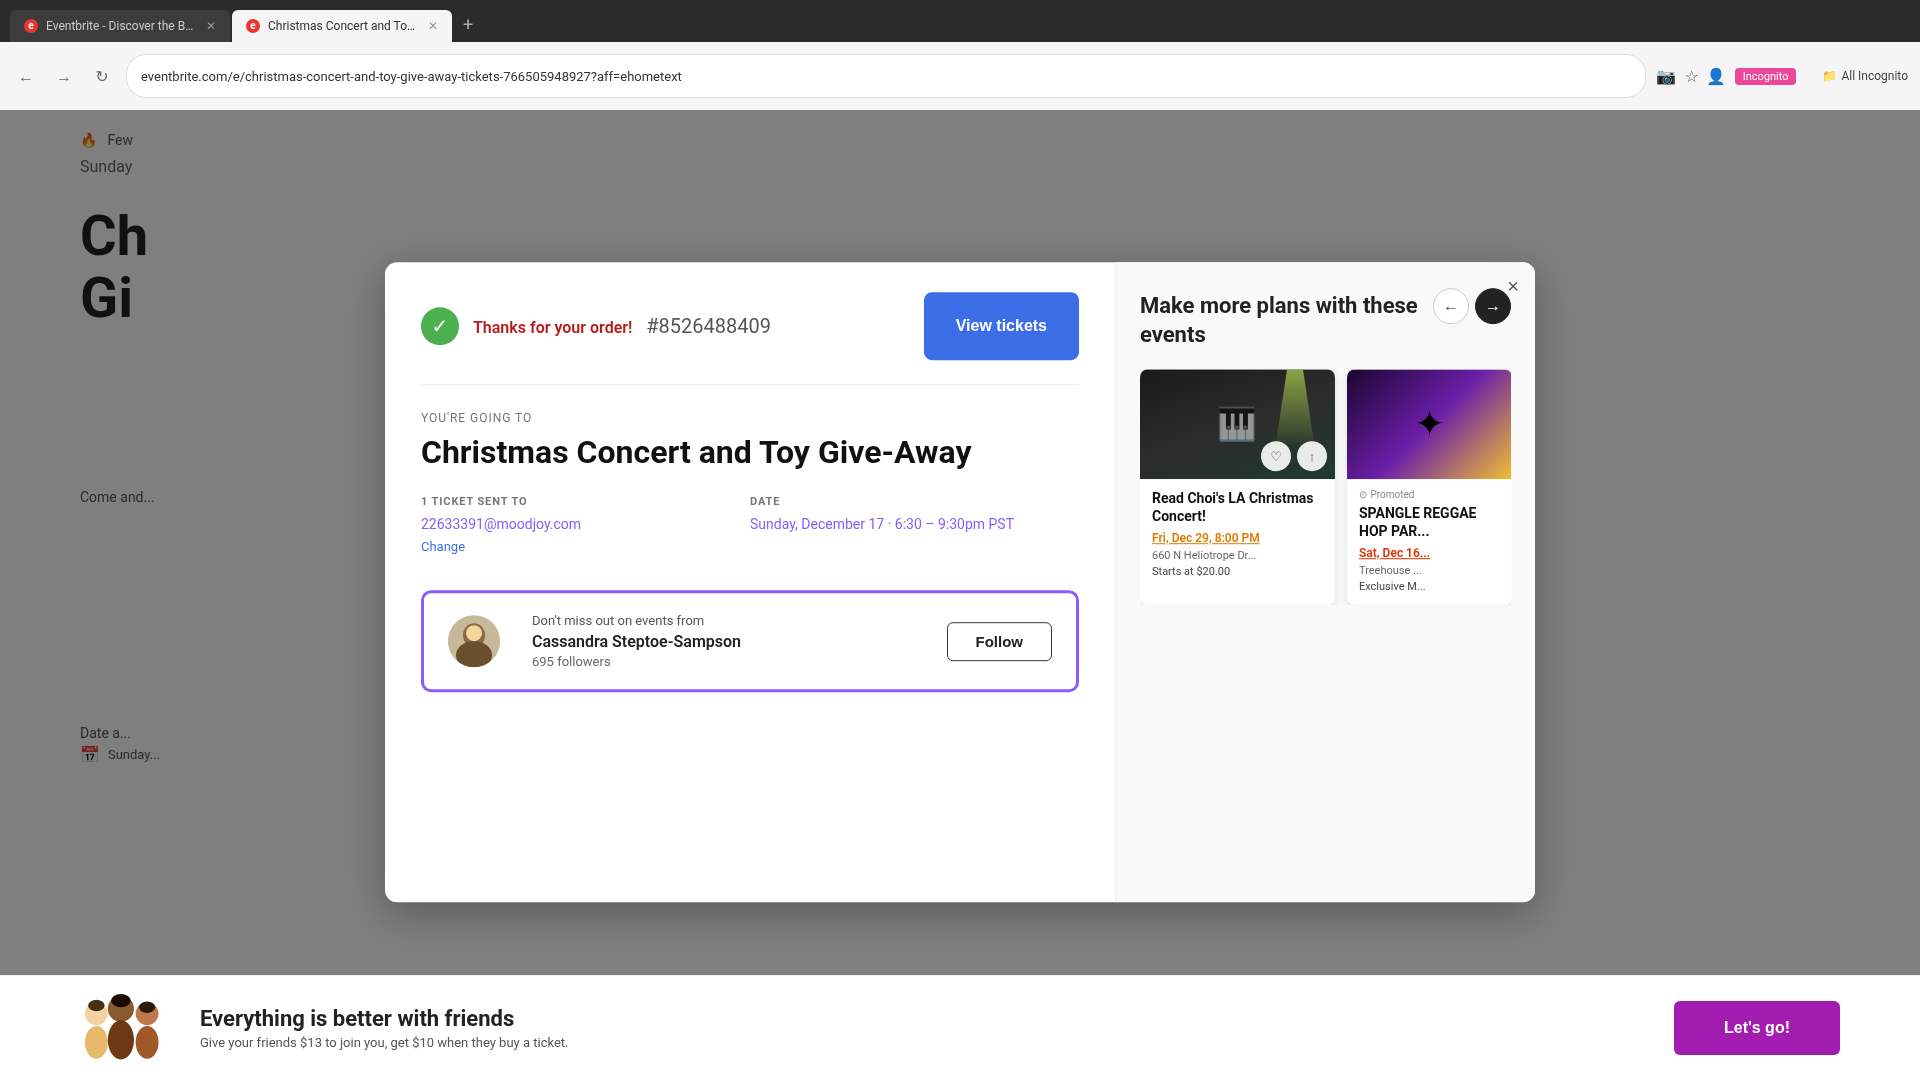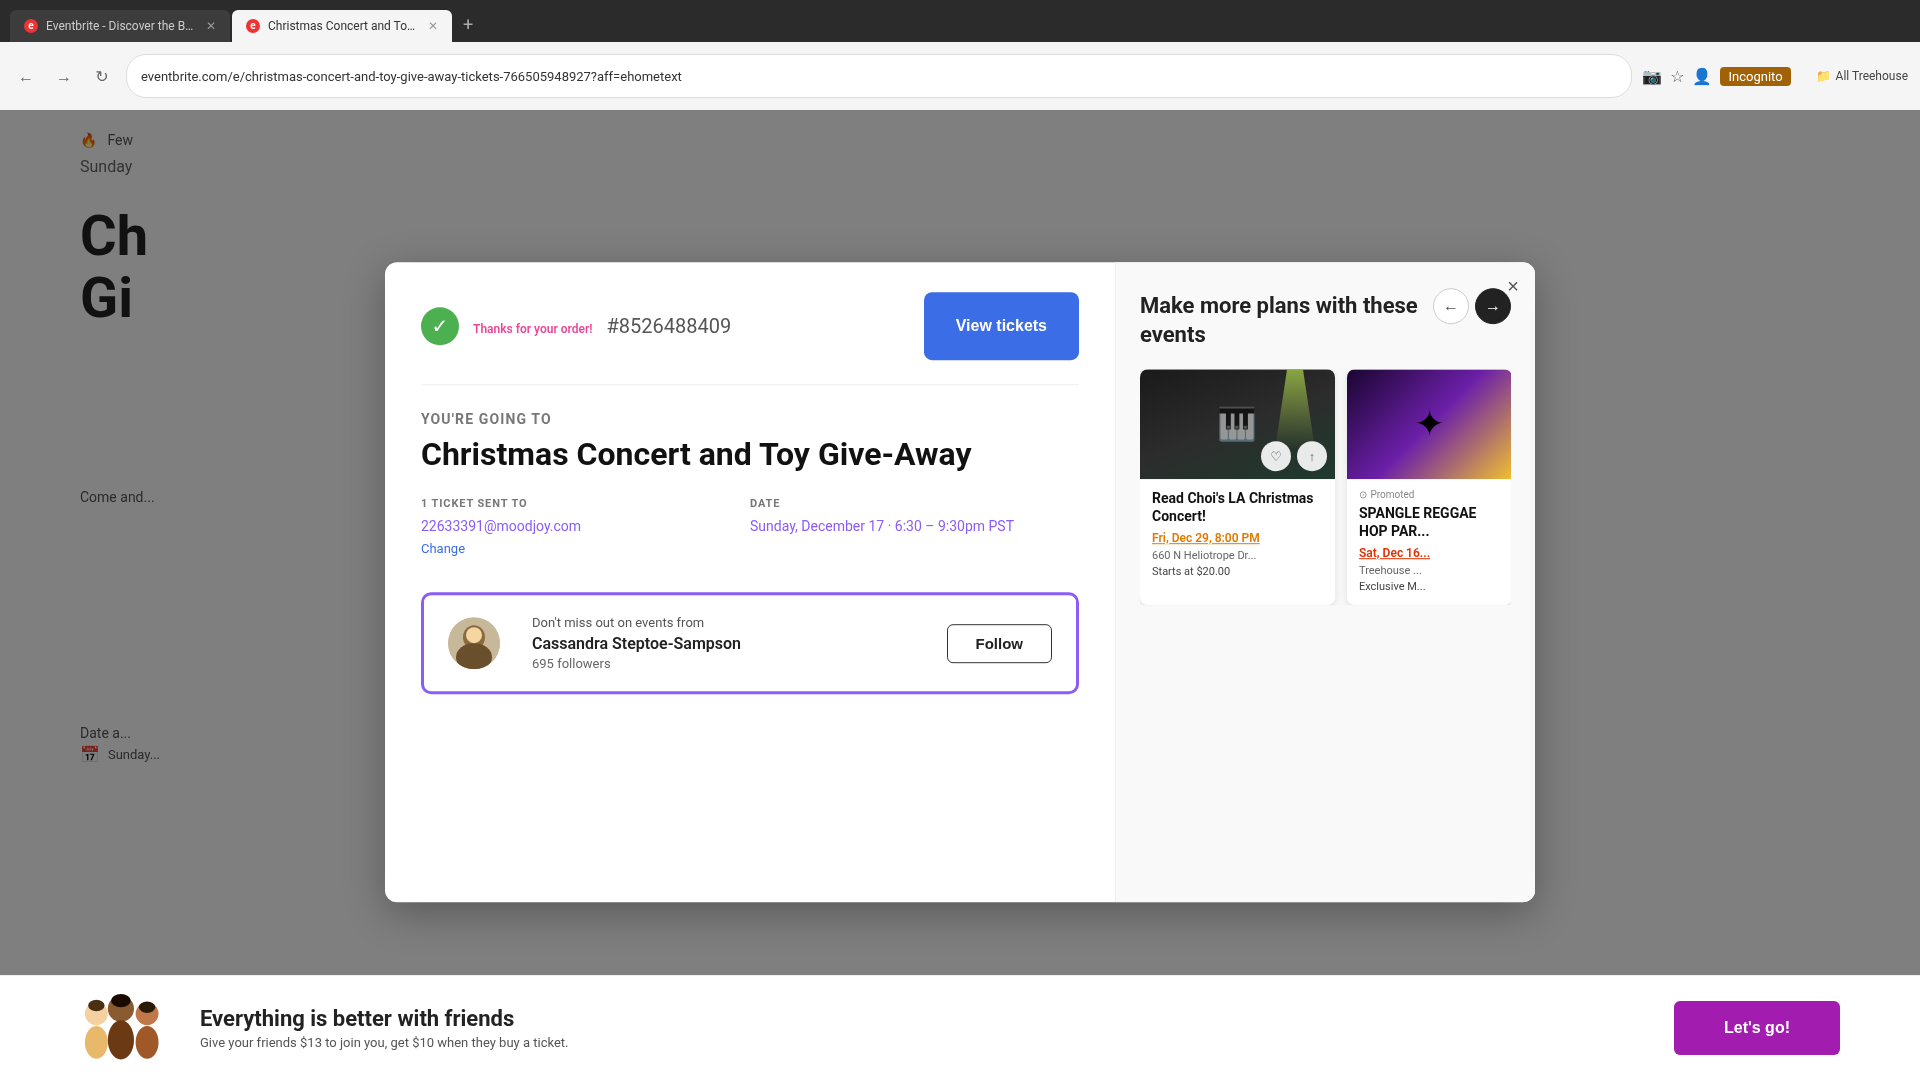--- a/index.html
+++ b/index.html
@@ -111,23 +111,23 @@
     }
     .address-text { flex: 1; }
     .browser-icons {
       display: flex;
       gap: 8px;
       align-items: center;
       color: #555;
       font-size: 16px;
     }
     .incognito-badge {
-      background: #a16207;
+      background: #ec4899;
       color: white;
-      font-size: 13px;
+      font-size: 11px;
       padding: 2px 8px;
       border-radius: 4px;
     }
 
     
     .page-bg {
       position: relative;
       background: #fff;
       height: calc(1080px - 110px);
       overflow: hidden;
@@ -219,44 +219,44 @@
       border-radius: 50%;
       background: #4CAF50;
       display: flex;
       align-items: center;
       justify-content: center;
       color: white;
       font-size: 20px;
       flex-shrink: 0;
     }
     .order-thanks {
-      font-size: 12px;
+      font-size: 16px;
       font-weight: 600;
-      color: #ec4899;
+      color: #b91c1c;
     }
     .order-number {
       font-size: 20px;
       color: #555;
       font-weight: 400;
     }
     .view-tickets-btn {
       background: #3B6DE7;
       color: white;
       font-size: 16px;
       font-weight: 600;
       border: none;
       border-radius: 8px;
       padding: 25px 32px;
       cursor: pointer;
     }
 
     
     .going-to-label {
-      font-size: 14px;
-      font-weight: 700;
+      font-size: 12px;
+      font-weight: 400;
       color: #777;
       letter-spacing: 0.08em;
       text-transform: uppercase;
       margin-top: 26px;
       margin-bottom: 8px;
     }
     .event-title {
       font-size: 32px;
       font-weight: 700;
       color: #111;
@@ -574,21 +574,21 @@
       <span class="address-text">eventbrite.com/e/christmas-concert-and-toy-give-away-tickets-766505948927?aff=ehometext</span>
     </div>
     <div class="browser-icons">
       <span>📷</span>
       <span>☆</span>
       <span>👤</span>
       <span class="incognito-badge">Incognito</span>
     </div>
     <div style="margin-left: 16px; font-size: 12px; color: #444; display: flex; align-items: center; gap: 4px;">
       <span>📁</span>
-      <span>All Treehouse</span>
+      <span>All Incognito</span>
     </div>
   </div>
 </div>
 
 <div class="page-bg">
 
   <div class="bg-page-content">
     <span class="bg-fire-icon">🔥</span>
     <span style="font-size:14px; color:#555; margin-left:6px;">Few</span>
     <div style="font-size:16px; color:#666; margin-top: 8px;">Sunday</div>

